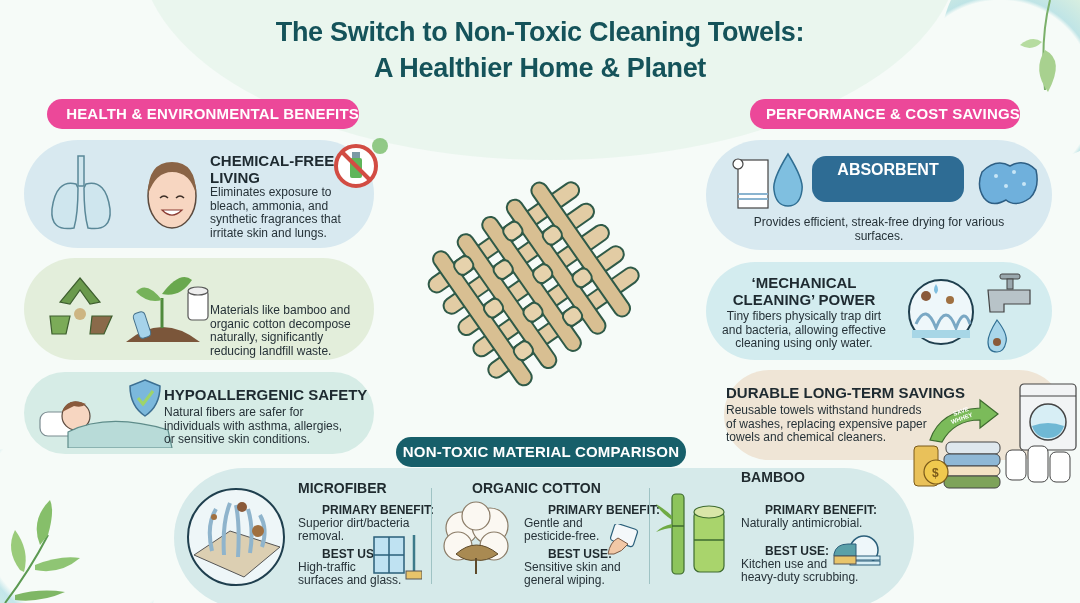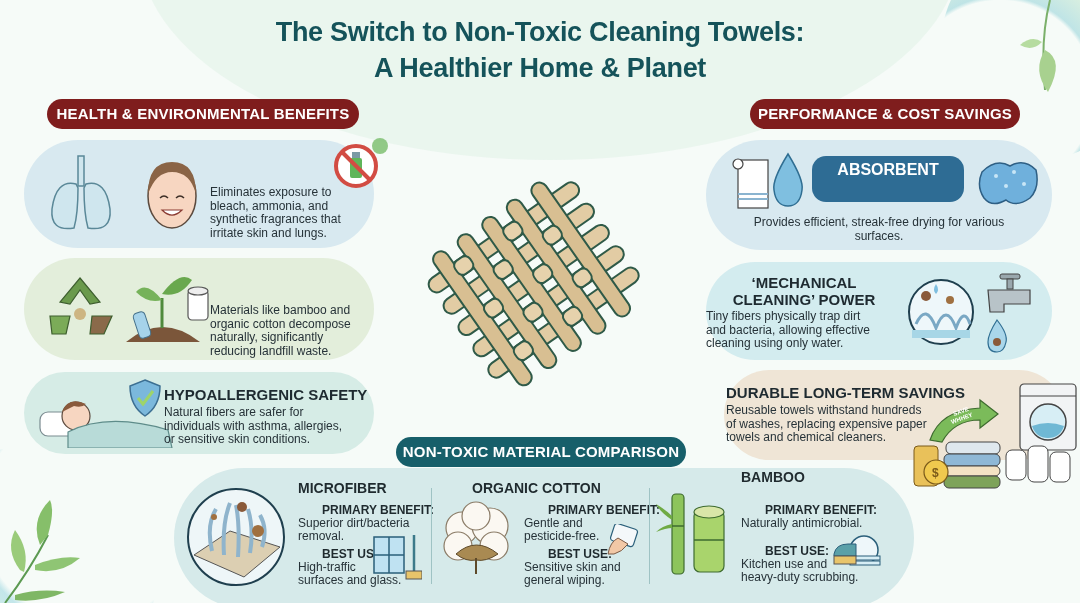--- a/index.html
+++ b/index.html
@@ -29,21 +29,21 @@
   .title {
     position: absolute; left: 0; top: 14px; width: 1080px; text-align: center;
     font-weight: 700; font-size: 27px; line-height: 36px; color: #15535a;
     letter-spacing: -0.3px;
   }
   .pill-header {
     position: absolute; height: 30px; border-radius: 15px;
     color: #ffffff; font-weight: 700; font-size: 15px; line-height: 30px;
     text-align: center; letter-spacing: 0.2px;
   }
-  .pill-navy { background: #7f1d1d; }
+  .pill-navy { background: #ec4899; text-align: right; }
   .pill-teal { background: #175f6a; }
 
   .card {
     position: absolute; border-radius: 60px;
   }
   .card-title {
     position: absolute; font-weight: 700; font-size: 15px; line-height: 17px; color: #1e2a30;
   }
   .card-text {
     position: absolute; font-size: 12px; line-height: 13.5px; color: #263238;
@@ -94,20 +94,24 @@
     <rect x="32" y="2" width="6" height="30" fill="#cfe6ee" stroke="#5a8898" stroke-width="1.5"></rect>
     <path d="M30 30 Q10 25 6 55 Q4 78 28 74 Q32 60 32 34 Z" fill="#cfe6ee" stroke="#5a8898" stroke-width="1.5"></path>
     <path d="M40 30 Q60 25 64 55 Q66 78 42 74 Q38 60 38 34 Z" fill="#cfe6ee" stroke="#5a8898" stroke-width="1.5"></path>
   </svg>
   <svg style="position:absolute;left:118px;top:14px;" width="60" height="82">
     <ellipse cx="30" cy="42" rx="24" ry="32" fill="#f7d6c1" stroke="#5b4a3e" stroke-width="1.5"></ellipse>
     <path d="M6 40 Q6 8 30 8 Q54 8 54 40 Q48 18 30 18 Q14 18 6 40 Z" fill="#8a6446"></path>
     <path d="M18 44 Q22 40 26 44 M34 44 Q38 40 42 44" stroke="#3d2f27" stroke-width="1.5" fill="none"></path>
     <path d="M20 56 Q30 66 40 56 Z" fill="#fff" stroke="#8b3b32" stroke-width="1.2"></path>
   </svg>
+  <div class="card-title" style="left:186px;top:12px;">
+    <div>CHEMICAL-FREE</div>
+    <div>LIVING</div>
+  </div>
   <div class="card-text" style="left:186px;top:46px;">
     <div>Eliminates exposure to</div>
     <div>bleach, ammonia, and</div>
     <div>synthetic fragrances that</div>
     <div>irritate skin and lungs.</div>
   </div>
   <svg style="position:absolute;left:310px;top:-4px;" width="62" height="56">
     <circle cx="46" cy="10" r="8" fill="#7fbf72" opacity=".85"></circle>
     <circle cx="22" cy="30" r="20" fill="#fff" stroke="#d24c43" stroke-width="4"></circle>
     <rect x="16" y="22" width="12" height="20" rx="2" fill="#5fb55a"></rect>
@@ -220,21 +224,21 @@
 </div>
 <div class="badge-absorb">
   <div>ABSORBENT</div>
 </div>
 
 <div class="card" style="left:706px;top:262px;width:346px;height:98px;background:#d3ecef;">
   <div class="card-title" style="left:0;top:12px;width:196px;text-align:center;">
     <div>‘MECHANICAL</div>
     <div>CLEANING’ POWER</div>
   </div>
-  <div class="card-text" style="left:0;top:48px;width:196px;text-align:left;">
+  <div class="card-text" style="left:0;top:48px;width:196px;text-align:center;">
     <div>Tiny fibers physically trap dirt</div>
     <div>and bacteria, allowing effective</div>
     <div>cleaning using only water.</div>
   </div>
   <svg style="position:absolute;left:200px;top:10px;" width="70" height="80">
     <circle cx="35" cy="40" r="32" fill="#eef7fa" stroke="#1f3f4e" stroke-width="2"></circle>
     <path d="M10 52 Q20 30 30 56 Q40 30 50 56 Q58 34 64 52" stroke="#7aa8c4" stroke-width="3" fill="none"></path>
     <circle cx="20" cy="24" r="5" fill="#8a5a3a"></circle>
       <circle cx="44" cy="28" r="4" fill="#a07040"></circle>
     <path d="M30 12 Q34 18 30 22 Q26 18 30 12 Z" fill="#7fbfe0"></path>

